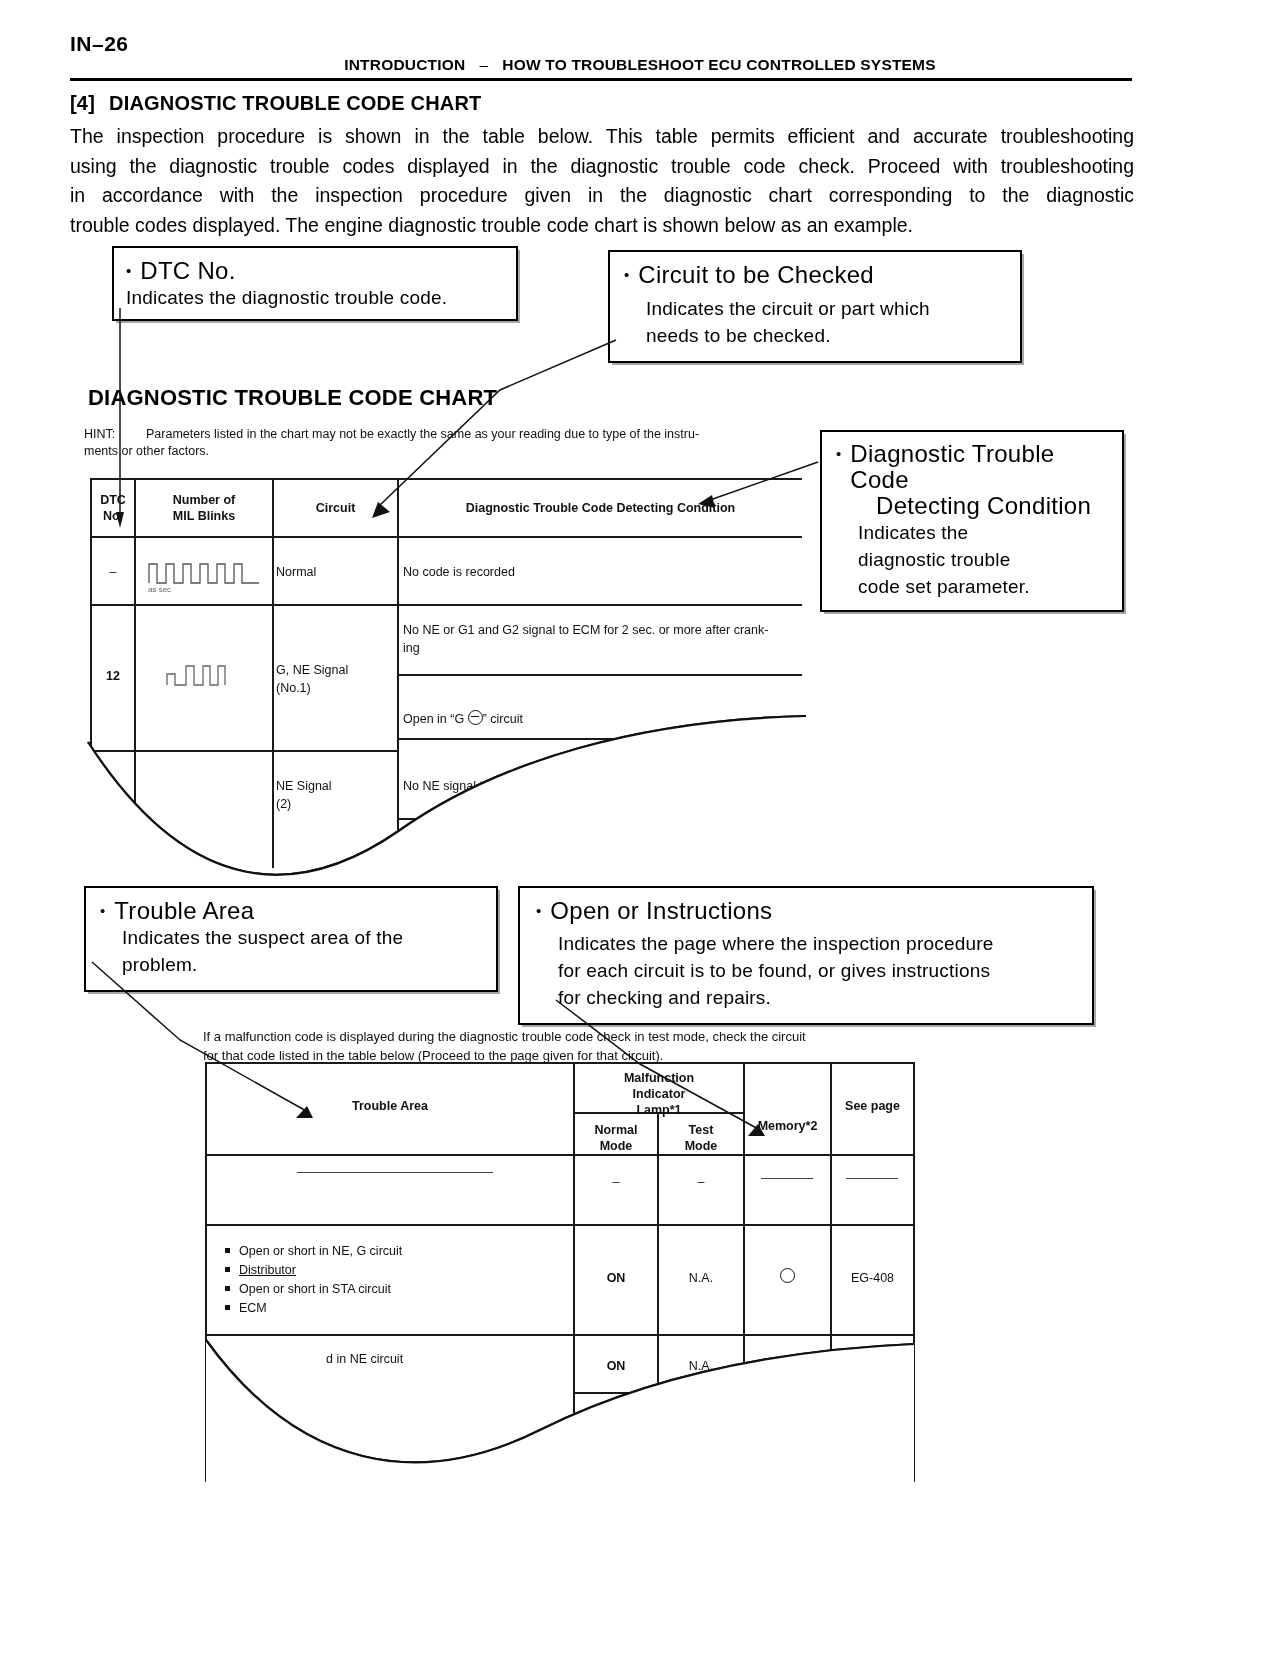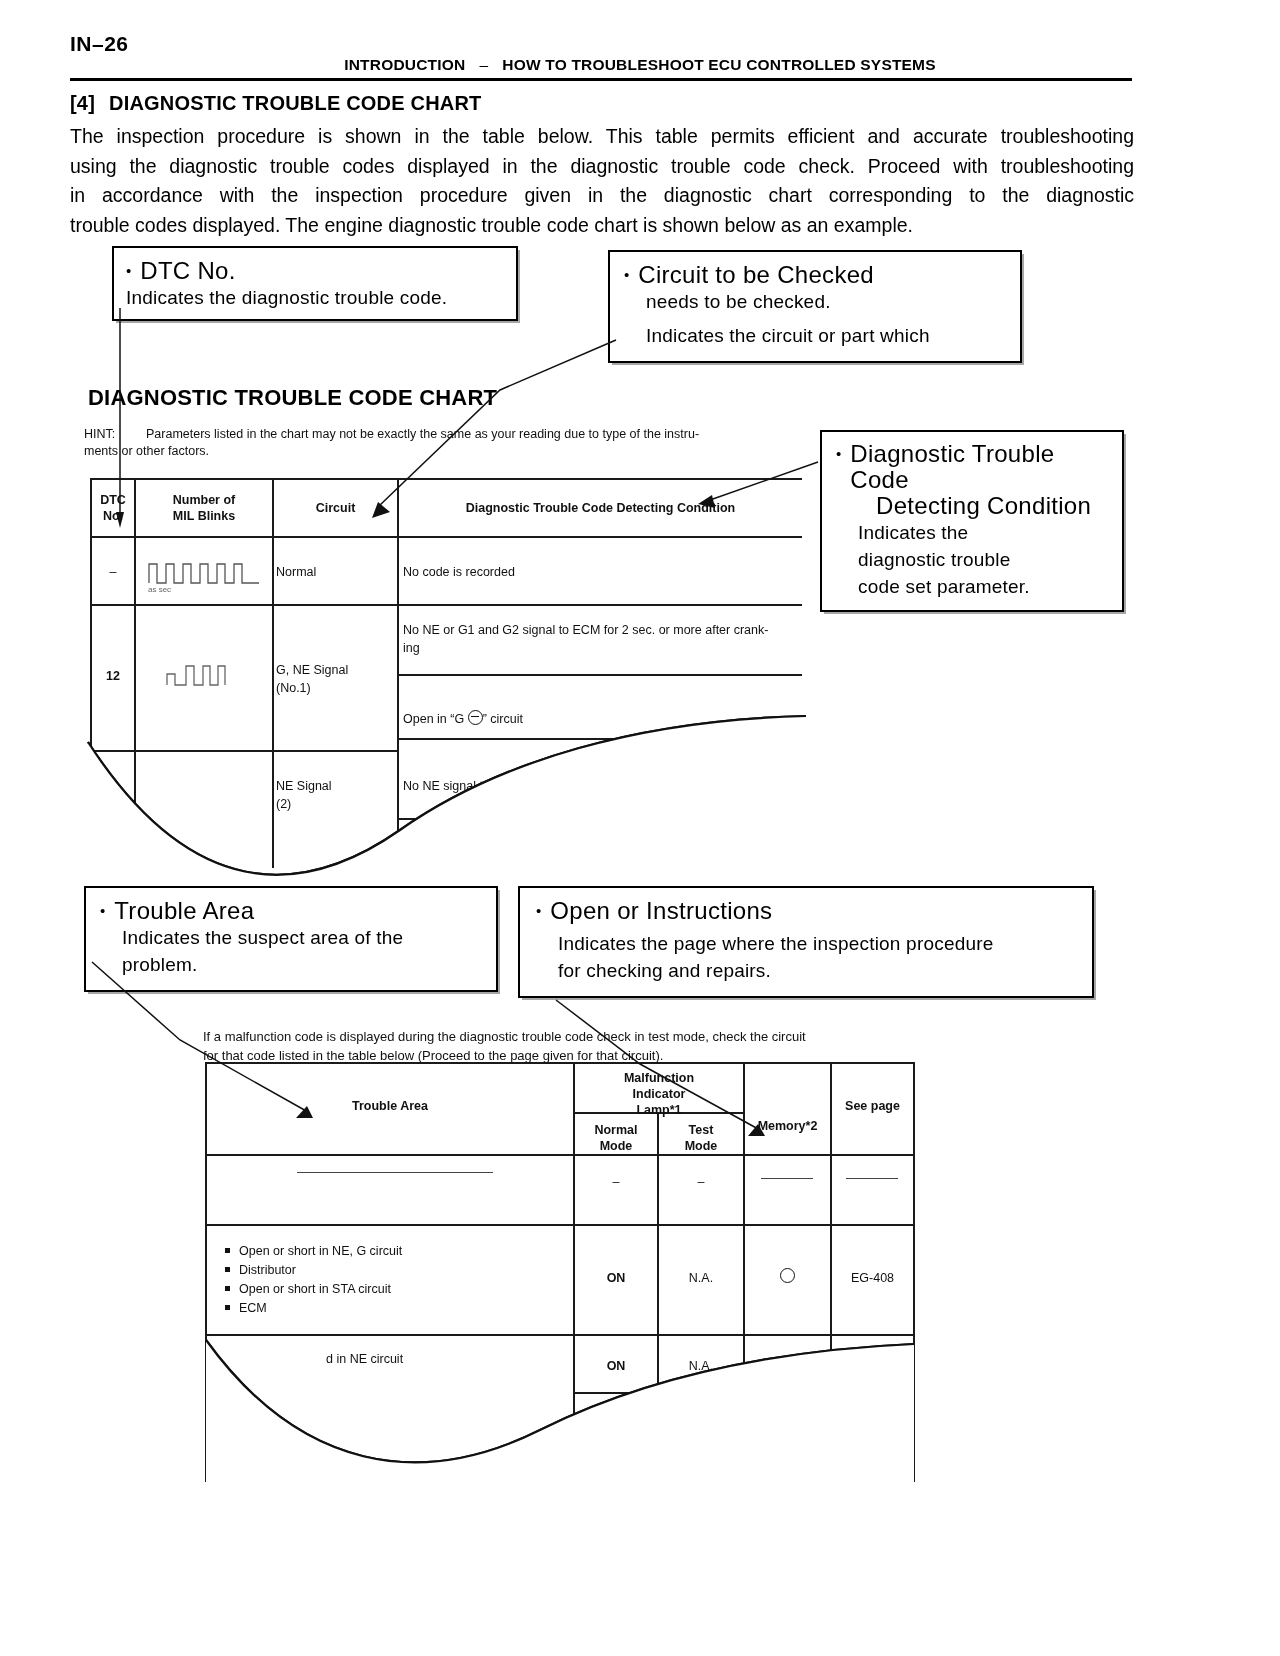--- a/index.html
+++ b/index.html
@@ -99,22 +99,22 @@
       <span class="ttl">DTC No.</span>
     </div>
     <div class="txt">Indicates the diagnostic trouble code.</div>
   </div>
 
   <div class="callout" id="co-circuit">
     <div class="row">
       <span class="bullet">•</span>
       <span class="ttl">Circuit to be Checked</span>
     </div>
+    <div class="txt" style="margin-top:7px;padding-left:22px;">Indicates the circuit or part which</div>
     <div class="txt" style="padding-left:22px;">needs to be checked.</div>
-    <div class="txt" style="margin-top:7px;padding-left:22px;">Indicates the circuit or part which</div>
   </div>
 
   <div class="callout" id="co-cond">
     <div class="row">
       <span class="bullet">•</span>
       <span class="ttl">Diagnostic Trouble Code</span>
     </div>
     <div class="ttl" style="padding-left:40px;">Detecting Condition</div>
     <div class="txt ind">Indicates the</div>
     <div class="txt ind">diagnostic trouble</div>
@@ -129,20 +129,21 @@
     <div class="txt" style="padding-left:22px;">Indicates the suspect area of the</div>
     <div class="txt" style="padding-left:22px;">problem.</div>
   </div>
 
   <div class="callout" id="co-page">
     <div class="row">
       <span class="bullet">•</span>
       <span class="ttl">Open or Instructions</span>
     </div>
     <div class="txt" style="margin-top:6px;padding-left:22px;">Indicates the page where the inspection procedure</div>
+    <div class="txt" style="padding-left:22px;">for each circuit is to be found, or gives instructions</div>
     <div class="txt" style="padding-left:22px;">for checking and repairs.</div>
   </div>
 
   <div class="chart-title">DIAGNOSTIC TROUBLE CODE CHART</div>
   <div class="hint">
     <span class="lab">HINT:</span><span>Parameters listed in the chart may not be exactly the same as your reading due to type of the instru-</span><br>
     <span>ments or other factors.</span>
   </div>
 
   <div id="tbl1">
@@ -226,21 +227,21 @@
     <div class="cell hdr" style="left:540px;top:36px;width:85px;margin-top:20px;">Memory*2</div>
     <div class="cell hdr" style="left:627px;top:36px;width:81px;">See page</div>
 
     <div class="cell ctr" style="left:370px;top:112px;width:82px;">–</div>
     <div class="cell ctr" style="left:454px;top:112px;width:84px;">–</div>
     <div class="bd" style="left:556px;top:116px;width:52px;height:1.4px;background:#444;"></div>
     <div class="bd" style="left:641px;top:116px;width:52px;height:1.4px;background:#444;"></div>
     <div class="bd" style="left:92px;top:110px;width:196px;height:1.4px;background:#444;"></div>
 
     <div class="li" style="left:20px;top:180px;width:330px;"><span class="sq"></span><span>Open or short in NE, G circuit</span></div>
-    <div class="li" style="left:20px;top:199px;width:330px;"><span class="sq"></span><span>Distributor</span></div>
+    <div class="li" style="left:20px;top:199px;width:330px;text-decoration:underline;"><span class="sq"></span><span>Distributor</span></div>
     <div class="li" style="left:20px;top:218px;width:330px;"><span class="sq"></span><span>Open or short in STA circuit</span></div>
     <div class="li" style="left:20px;top:237px;width:330px;"><span class="sq"></span><span>ECM</span></div>
     <div class="cell ctr" style="left:370px;top:208px;width:82px;font-weight:bold;">ON</div>
     <div class="cell ctr" style="left:454px;top:208px;width:84px;">N.A.</div>
     <div class="cell ctr" style="left:540px;top:206px;width:85px;"><span class="circ"></span></div>
     <div class="cell ctr" style="left:627px;top:208px;width:81px;">EG-408</div>
 
     <div class="li" style="left:98px;top:288px;width:252px;margin-left:23px;"><span>d in NE circuit</span></div>
     <div class="cell ctr" style="left:370px;top:296px;width:82px;font-weight:bold;">ON</div>
     <div class="cell ctr" style="left:454px;top:296px;width:84px;">N.A.</div>

